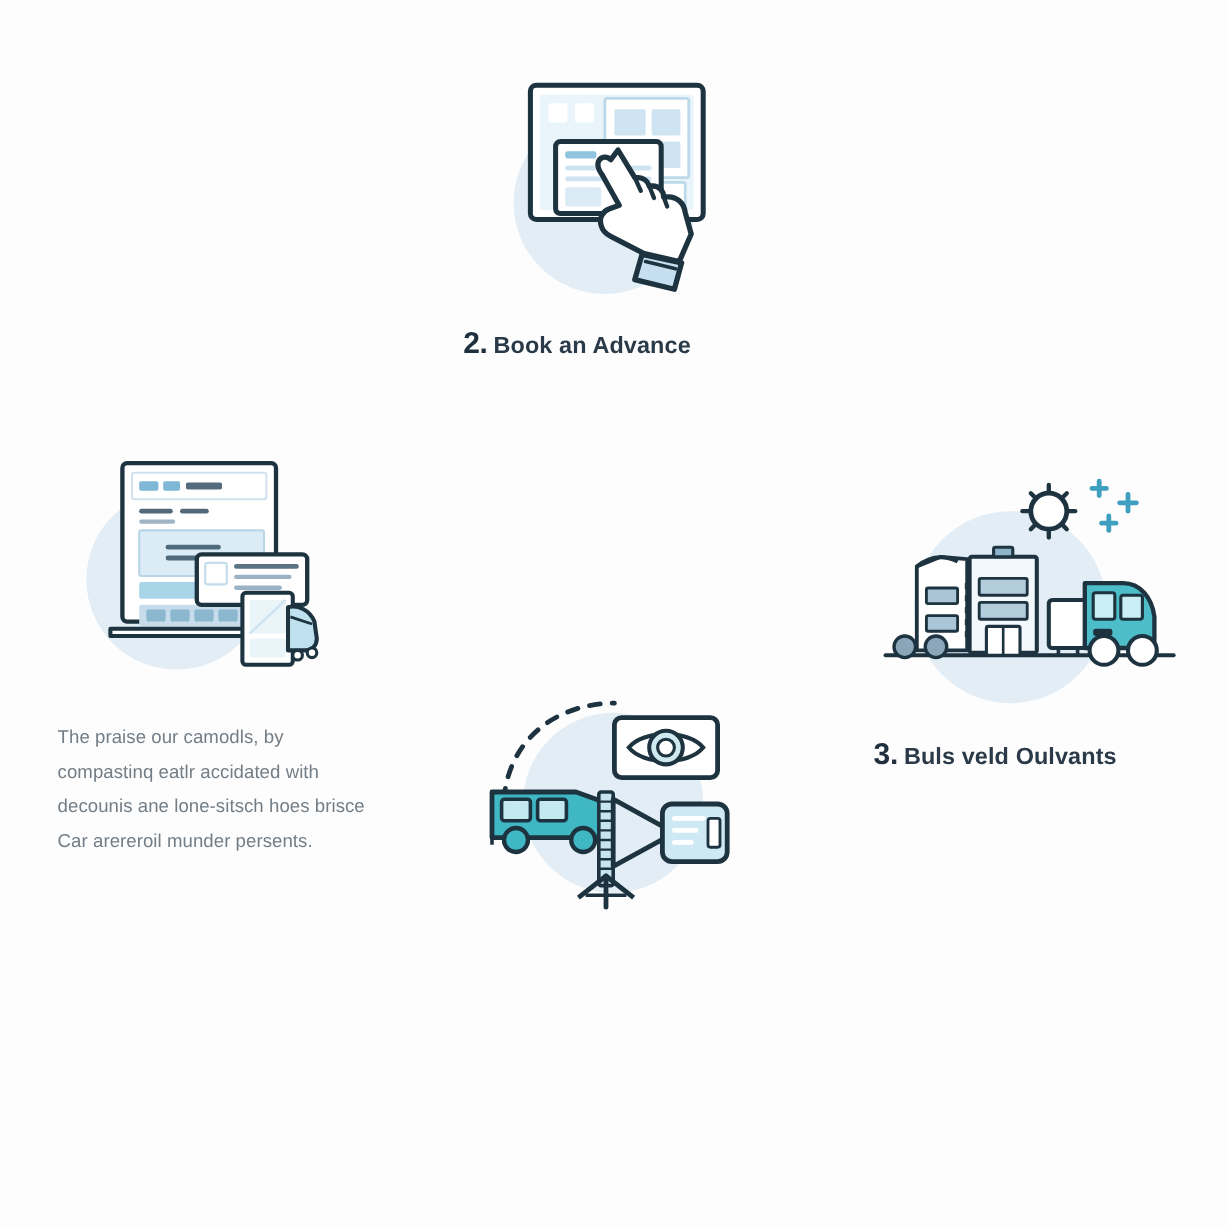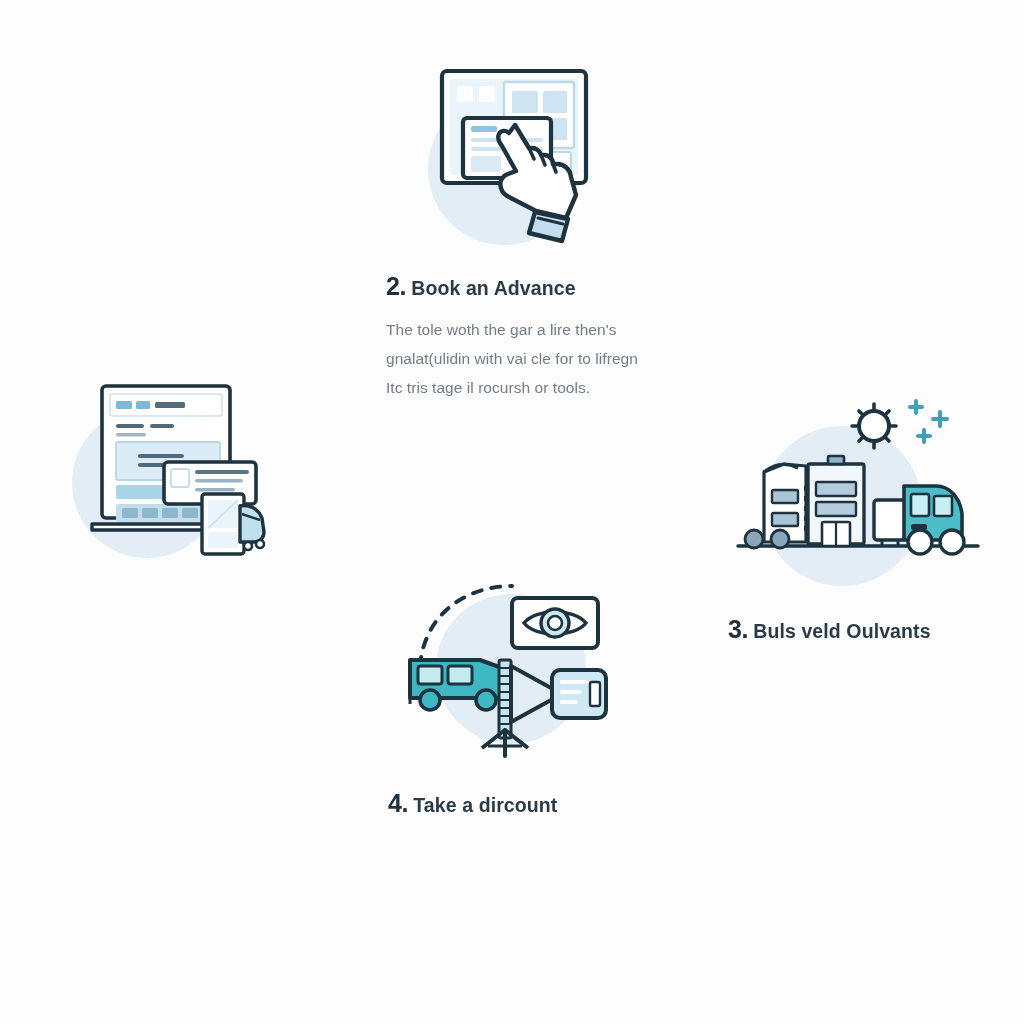--- a/index.html
+++ b/index.html
@@ -153,21 +153,20 @@
         <path d="M137 109 L140 117" stroke="#1d3340" stroke-width="3.6" stroke-linecap="round"></path>
 
         <path d="M119 157 L152 164 L146 186 L113 178 Z" fill="#c6dff0" stroke="#1d3340" stroke-width="4.4" stroke-linejoin="round"></path>
         <path d="M122 163 L147 169" stroke="#1d3340" stroke-width="3" stroke-linecap="round"></path>
       </svg>
     </div>
 
     <h3 class="step-heading">
       <span class="num">2.</span><span>Book an Advance</span>
     </h3>
-    <p class="step-body">The tole woth the gar a lire then's gnalat(ulidin with vai cle for to lifregn Itc tris tage il rocursh or tools.</p>
   </div>
 
   <div class="step" id="step-find-location">
 
     <div class="illo" style="width:220px;height:180px;">
       <div class="blob" style="left:0px;top:30px;width:150px;height:150px;"></div>
       <svg class="illo-art" width="220" height="180" viewBox="0 0 220 180" fill="none">
 
         <rect x="30" y="8" width="128" height="132" rx="4" fill="#ffffff" stroke="#1d3340" stroke-width="3.6"></rect>
 
@@ -207,20 +206,21 @@
         <path d="M136 150 L166 122" stroke="#cfe4f0" stroke-width="2"></path>
 
         <path d="M168 128 C176 126 186 130 190 140 L192 154
                  C192 160 188 164 182 164 L168 164 Z" fill="#bfe0ee" stroke="#1d3340" stroke-width="3.4" stroke-linejoin="round"></path>
         <path d="M170 136 L188 142" stroke="#1d3340" stroke-width="2.4"></path>
         <circle cx="176" cy="168" r="4" fill="#ffffff" stroke="#1d3340" stroke-width="2.6"></circle>
         <circle cx="188" cy="166" r="4" fill="#ffffff" stroke="#1d3340" stroke-width="2.6"></circle>
       </svg>
     </div>
 
+    <p class="step-body">The praise our camodls, by compastinq eatlr accidated with decounis ane lone-sitsch hoes brisce Car arereroil munder persents.</p>
   </div>
 
   <div class="step" id="step-build-quotes">
 
     <div class="illo" style="width:256px;height:180px;">
       <div class="blob" style="left:34px;top:32px;width:160px;height:160px;"></div>
       <svg class="illo-art" width="256" height="180" viewBox="0 0 256 180" fill="none">
 
         <g>
           <circle cx="146" cy="32" r="15" fill="#ffffff" stroke="#1d3340" stroke-width="4"></circle>
@@ -326,18 +326,15 @@
         <path d="M109 96 L160 124 L109 152 Z" fill="none" stroke="#1d3340" stroke-width="4" stroke-linejoin="round"></path>
 
         <rect x="150" y="100" width="54" height="48" rx="8" fill="#cfe9f4" stroke="#1d3340" stroke-width="4"></rect>
         <rect x="158" y="110" width="28" height="4" rx="2" fill="#ffffff"></rect>
         <rect x="158" y="120" width="22" height="4" rx="2" fill="#ffffff"></rect>
         <rect x="158" y="130" width="18" height="4" rx="2" fill="#ffffff"></rect>
         <rect x="188" y="112" width="10" height="24" rx="2" fill="#ffffff" stroke="#1d3340" stroke-width="2.4"></rect>
       </svg>
     </div>
 
-    <h3 class="step-heading">
-      <span class="num">4.</span><span>Take a dircount</span>
-    </h3>
   </div>
 
 </div>
 
 </body></html>

